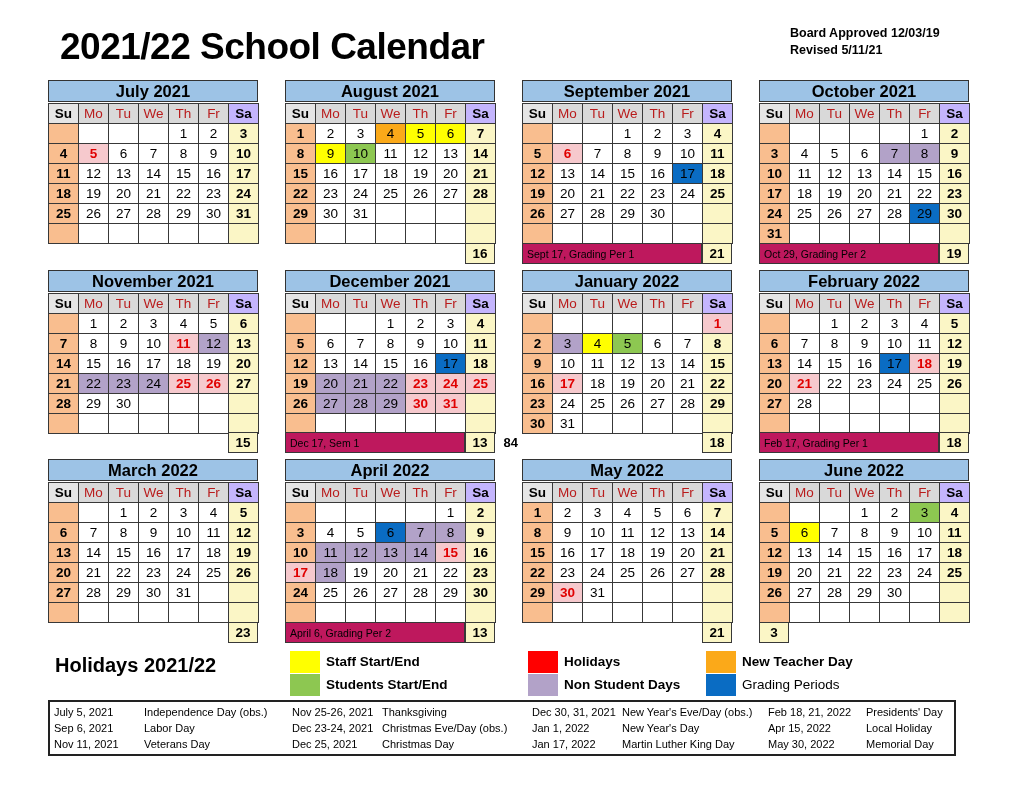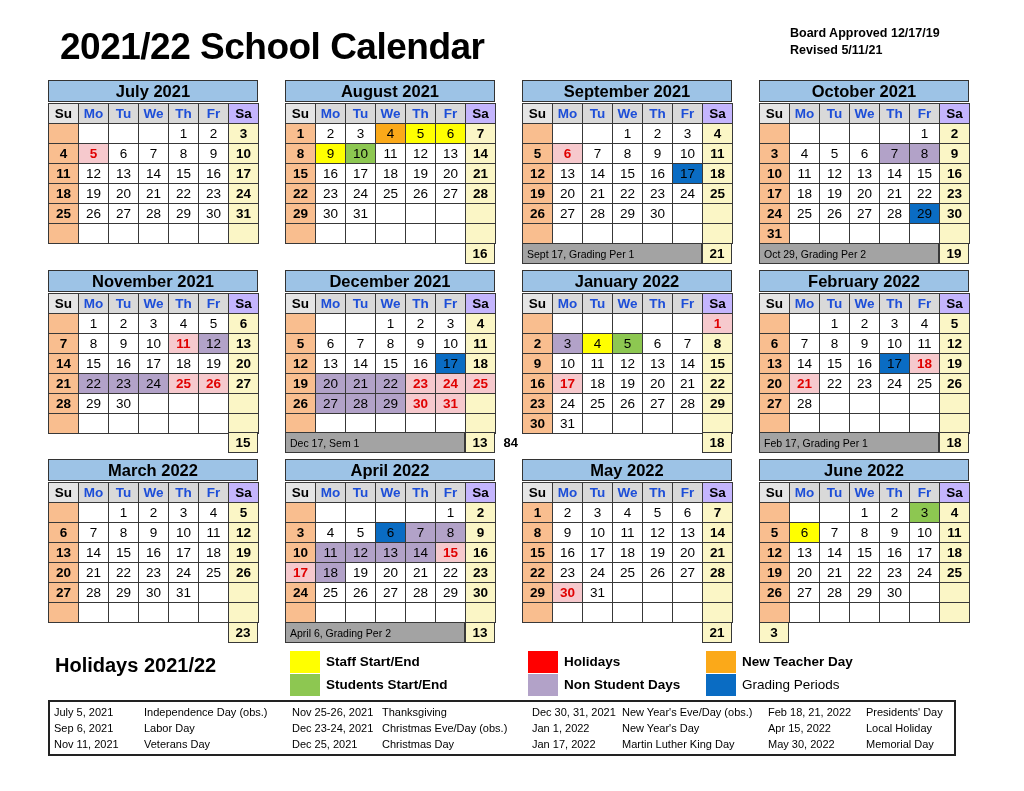--- a/index.html
+++ b/index.html
@@ -42,37 +42,37 @@
     table-layout: fixed;
     width: 210px;
   }
   .month td {
     border: 1.5px solid #383838;
     width: 30px; height: 20px;
     text-align: center; vertical-align: middle;
     font-size: 13.5px; padding: 0;
   }
   .dh-su { background:#e5e5e5; font-weight:bold; }
-  .dh-wk { background:#D9D9D9; font-weight:bold; color:#1d4ed8; }
+  .dh-wk { background:#D9D9D9; font-weight:normal; color:#b91c1c; }
   .dh-sa { background:#c4b5fd; font-weight:bold; }
   .col-su { background:#F9BE8F; font-weight:bold; }
   .col-wk { background:#ffffff; font-weight:normal; }
   .col-sa { background:#FBF6C6; font-weight:bold; }
   
   .c-h  { background:#F6C9CD !important; color:#E00000; font-weight:bold; }
   .c-ns { background:#B2A2C8 !important; color:#000; }
   .c-gp { background:#0A6CC3 !important; color:#000; }
   .c-st { background:#FFFF00 !important; color:#000; }
   .c-sd { background:#8DC751 !important; color:#000; }
   .c-nt { background:#FBA919 !important; color:#000; }
   
   .m-footer { display: flex; margin-top: -1.5px; width: 210px; }
   .ft-text {
     flex: 1; border: 1.5px solid #383838;
-    background: #a3a3a3; font-size: 10.5px;
+    background: #be185d; font-size: 10.5px;
     padding: 4px 0 0 4px; height: 21px;
   }
   .ft-spacer { flex: 1; height: 21px; }
   .ft-count {
     width: 30px; height: 21px;
     border: 1.5px solid #383838;
     background: #FBF6C6;
     font-weight: bold; font-size: 13.5px;
     text-align: center; padding-top: 2px;
   }
@@ -104,21 +104,21 @@
   .holiday-cell { white-space: nowrap; overflow: hidden; }
 </style>
 </head>
 <body>
 
 <div class="page">
 
   <div class="main-title">2021/22 School Calendar</div>
 
   <div class="approval">
-    <div>Board Approved 12/17/19</div>
+    <div>Board Approved 12/03/19</div>
     <div>Revised 5/11/21</div>
   </div>
 
   <div class="months-grid" id="months-grid">
       <div class="month">
         <div class="m-title">July 2021</div>
         <table>
           <tbody>
             <tr>
               <td class="dh-su">Su</td>

